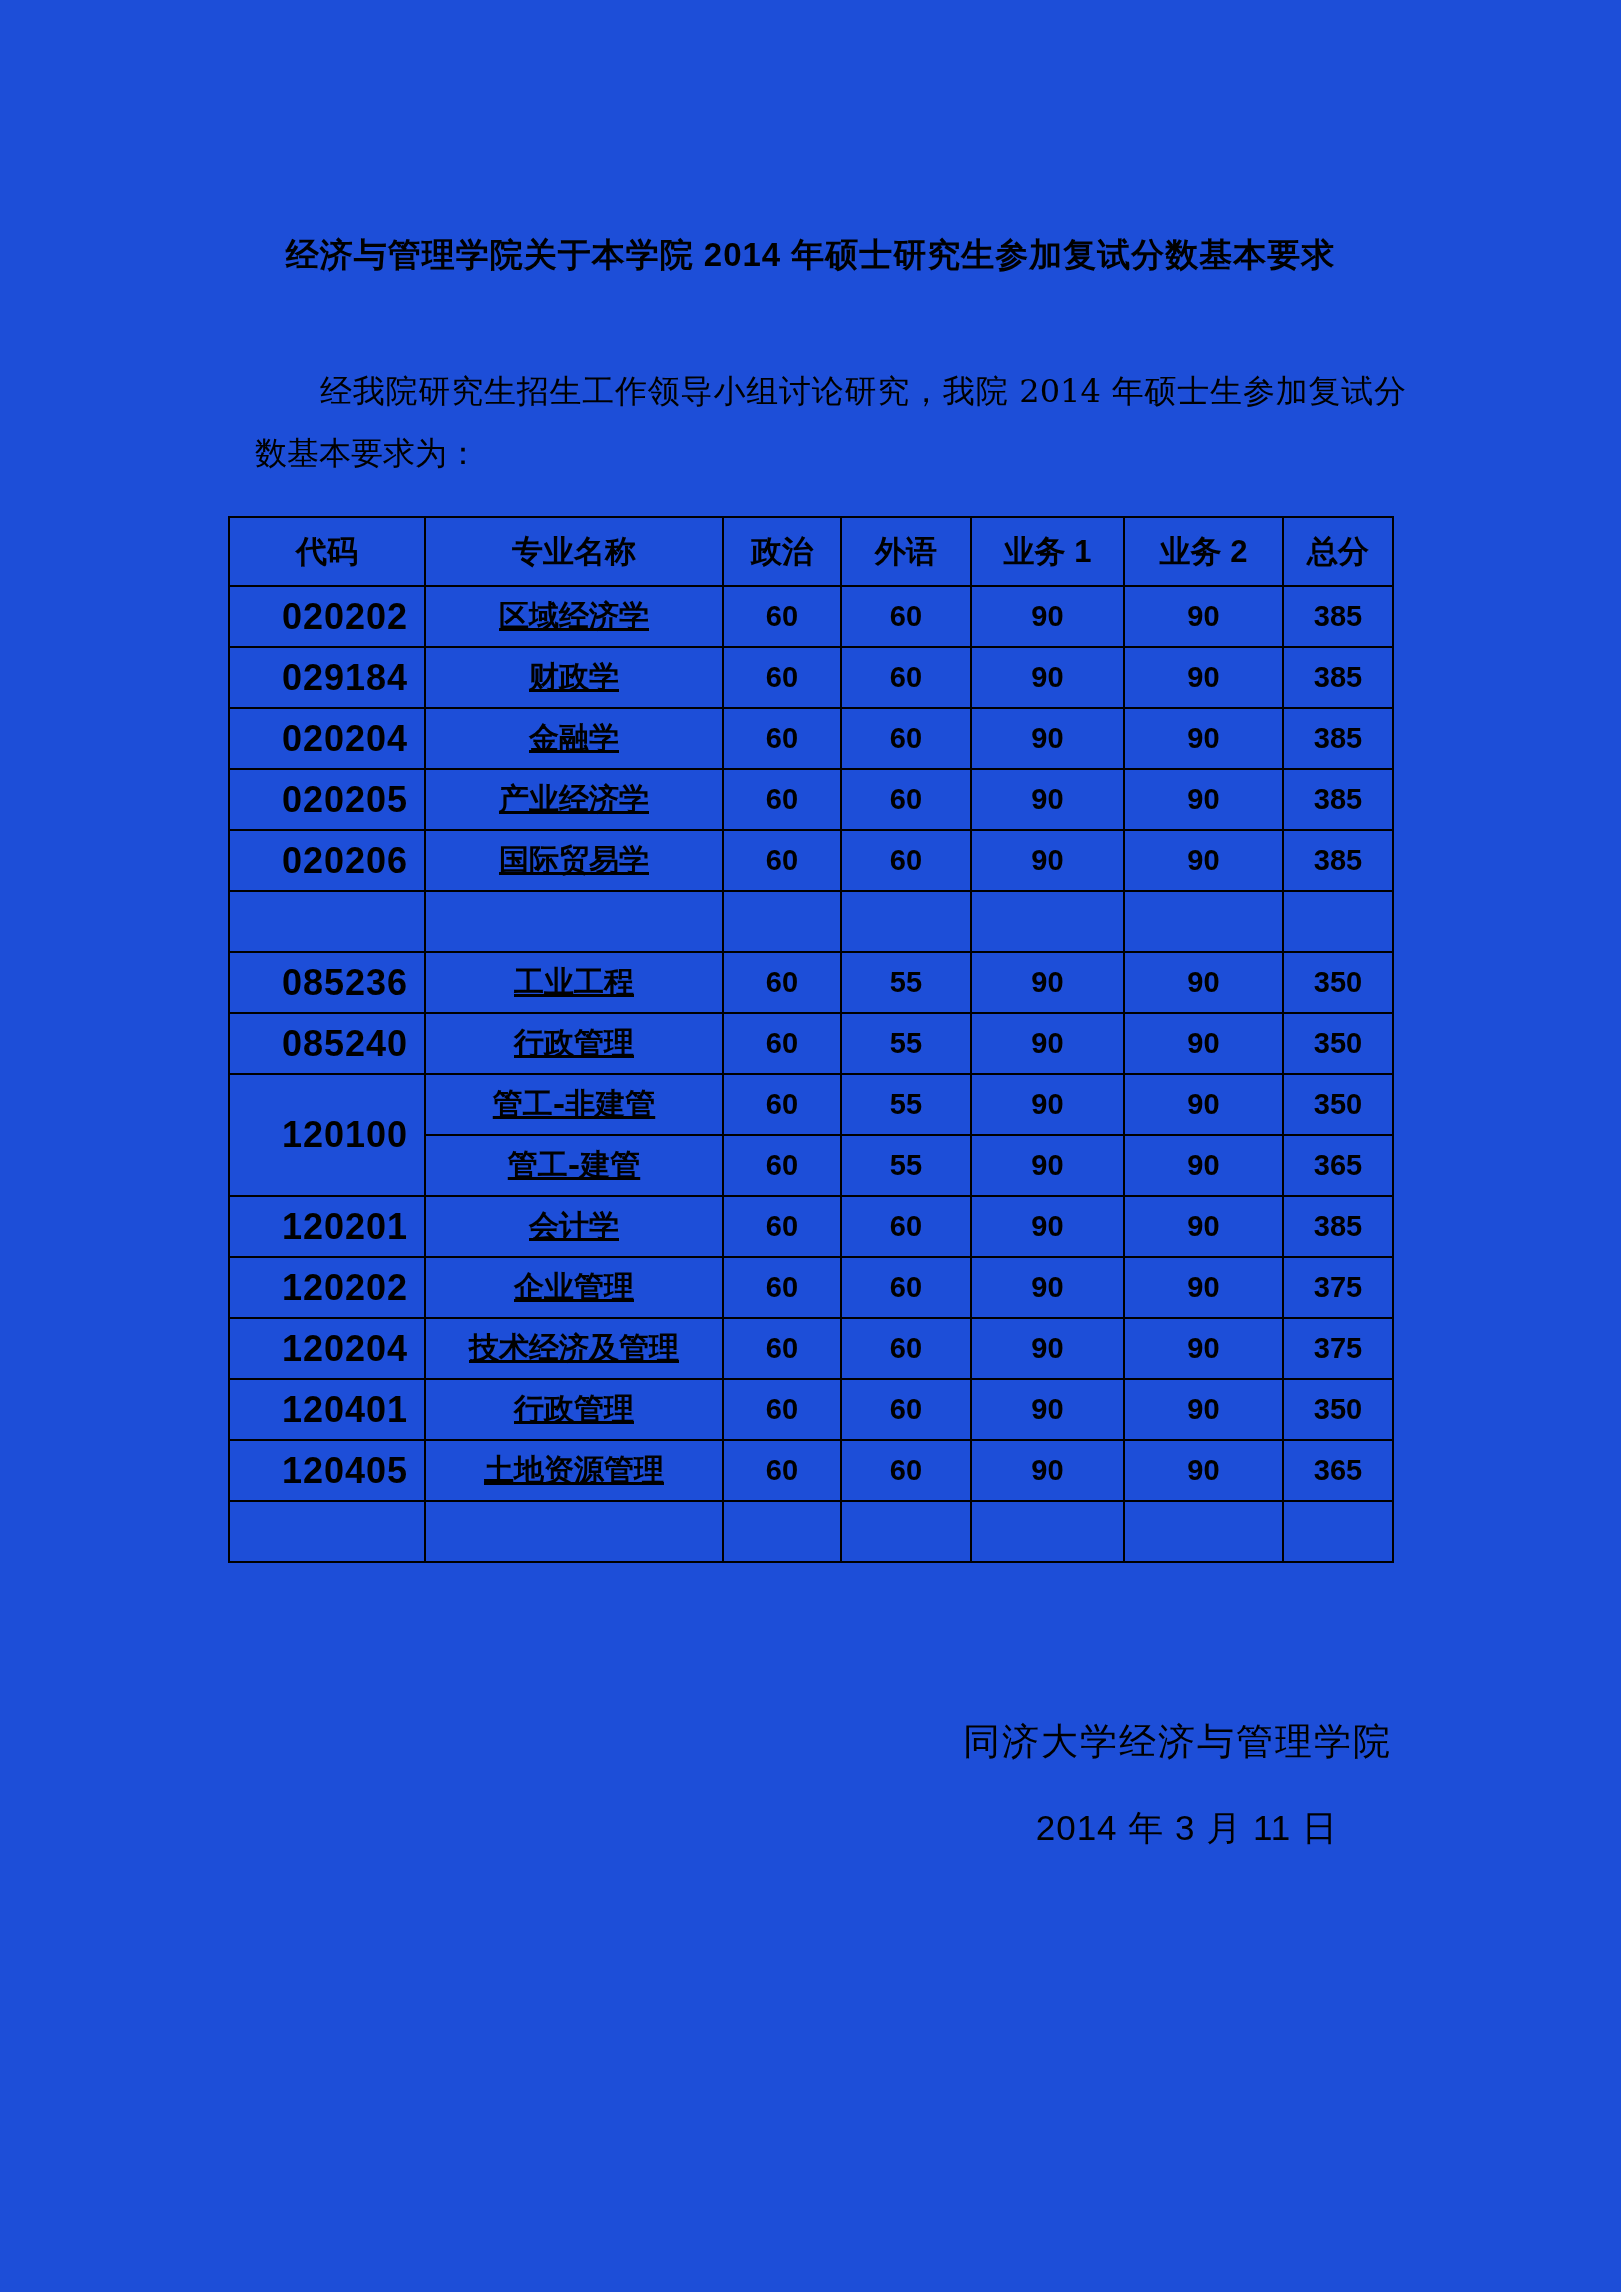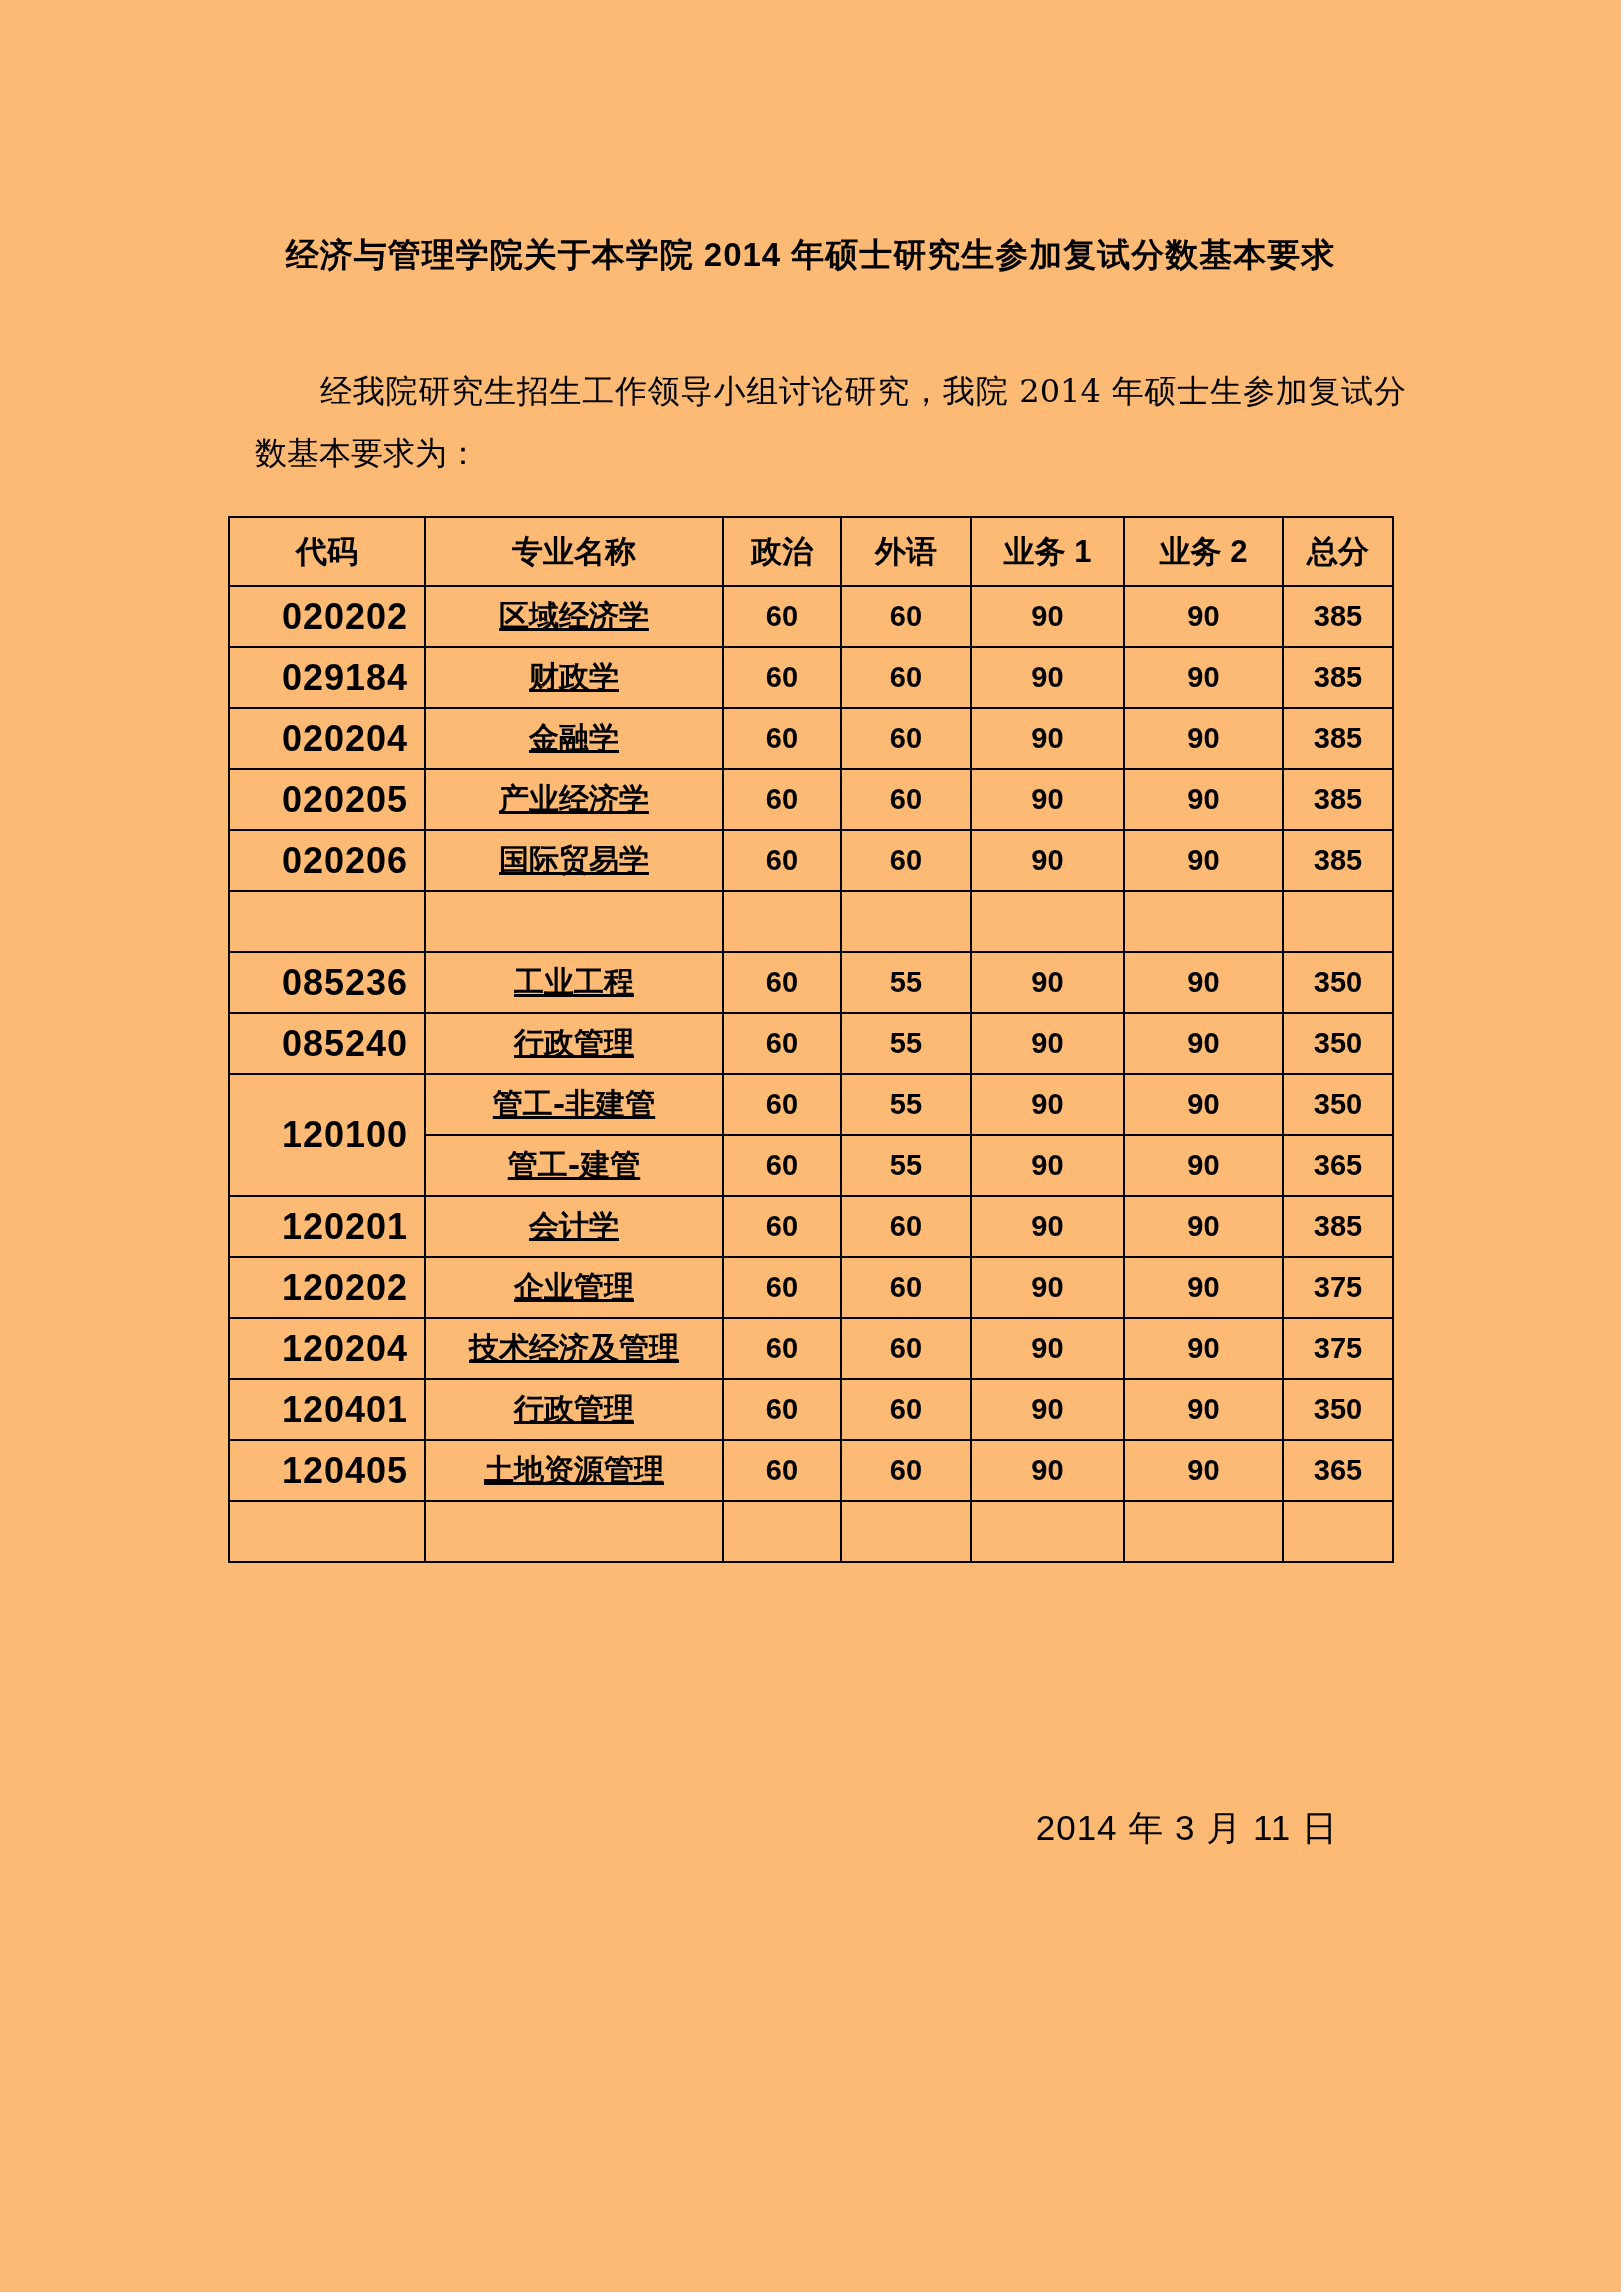--- a/index.html
+++ b/index.html
@@ -1,21 +1,21 @@
 <!DOCTYPE html>
 <html><head>
 <meta charset="utf-8">
 <style>
   html, body { margin: 0; padding: 0; background: #ffffff; }
   .page {
     position: relative;
     width: 1621px;
     height: 2293px;
     margin: 0 auto;
-    background: #fdba74;
+    background: #1d4ed8;
     color: #000000;
     font-family: "Liberation Sans", sans-serif;
   }
   .doc-title {
     position: absolute;
     top: 233px;
     left: 0;
     width: 100%;
     margin: 0;
     text-align: center;
@@ -269,17 +269,18 @@
     <td class="c-major"></td>
     <td class="c-num"></td>
     <td class="c-num"></td>
     <td class="c-num"></td>
     <td class="c-num"></td>
     <td class="c-num"></td>
   </tr>
       </tbody>
   </table>
 
+  <div class="signature">同济大学经济与管理学院</div>
 
   <div class="date-line">2014 年 3 月 11 日</div>
 
 </div>
 
 
 </body></html>

